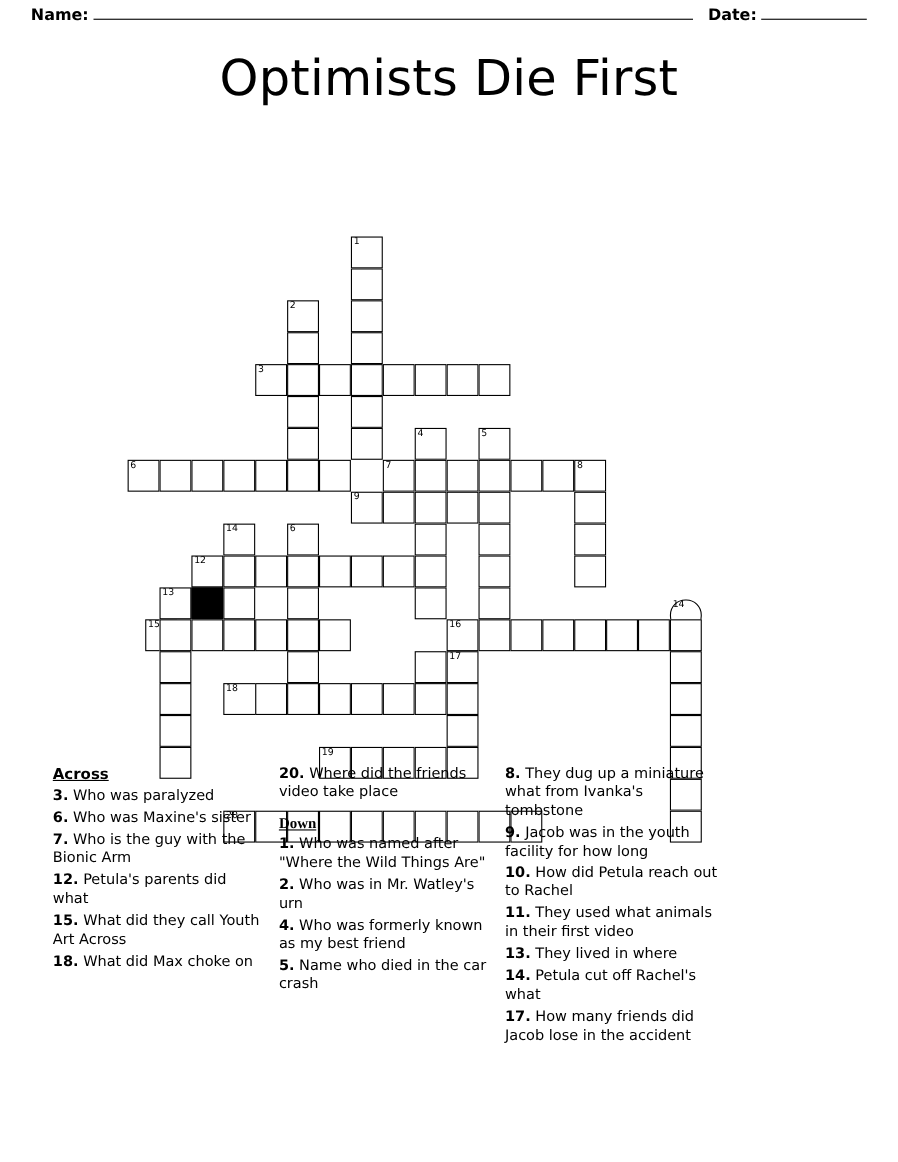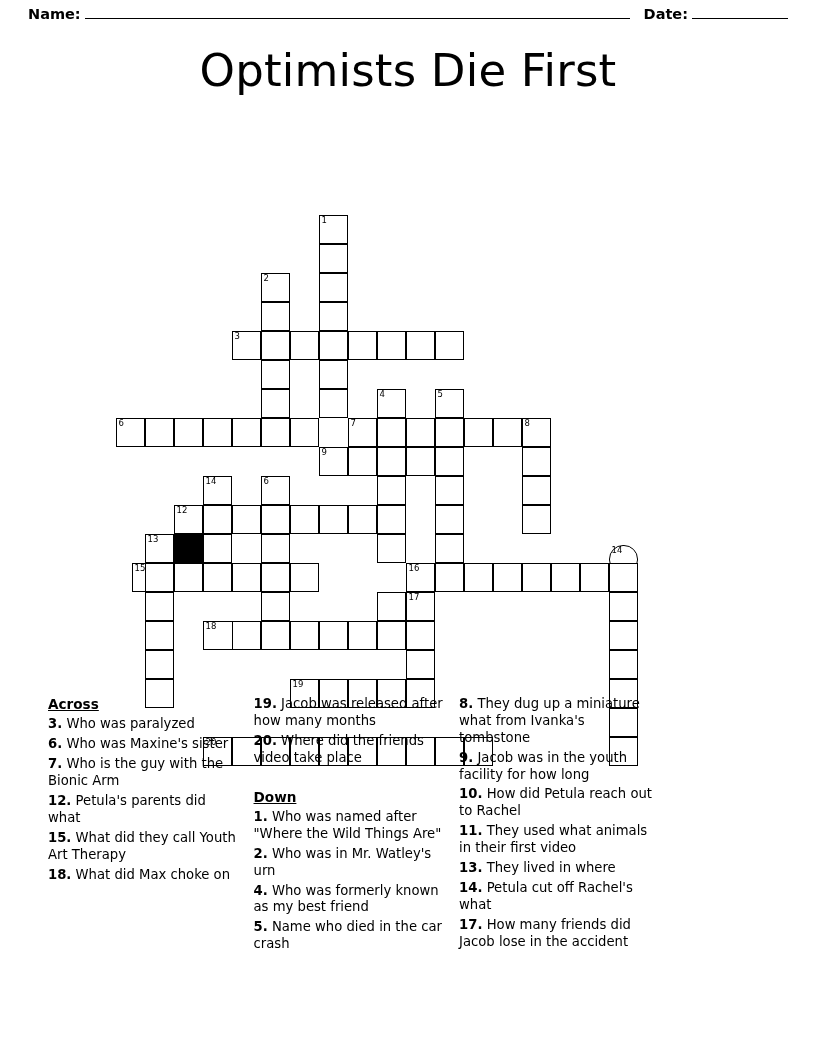--- a/index.html
+++ b/index.html
@@ -276,28 +276,27 @@
     <div class="cell" style="left: 609px; top: 630px;"></div>
   </div>
 
 <div class="clues">
   <div class="clue-col col1">
     <div class="clue-heading">Across</div>
     <div class="clue"><span class="cnum">3.</span> <span>Who was paralyzed</span></div>
     <div class="clue"><span class="cnum">6.</span> <span>Who was Maxine's sister</span></div>
     <div class="clue"><span class="cnum">7.</span> <span>Who is the guy with the Bionic Arm</span></div>
     <div class="clue"><span class="cnum">12.</span> <span>Petula's parents did what</span></div>
-    <div class="clue"><span class="cnum">15.</span> <span>What did they call Youth Art Therapy</span></div>
+    <div class="clue"><span class="cnum">15.</span> <span>What did they call Youth Art Across</span></div>
     <div class="clue"><span class="cnum">18.</span> <span>What did Max choke on</span></div>
   </div>
 
   <div class="clue-col col2">
-    <div class="clue"><span class="cnum">19.</span> <span>Jacob was released after how many months</span></div>
     <div class="clue"><span class="cnum">20.</span> <span>Where did the friends video take place</span></div>
-    <div class="clue-heading" style="margin-top:22px;">Down</div>
+    <div class="clue-heading" style="margin-top:10px;font-family:Liberation Serif, serif;">Down</div>
     <div class="clue"><span class="cnum">1.</span> <span>Who was named after "Where the Wild Things Are"</span></div>
     <div class="clue"><span class="cnum">2.</span> <span>Who was in Mr. Watley's urn</span></div>
     <div class="clue"><span class="cnum">4.</span> <span>Who was formerly known as my best friend</span></div>
     <div class="clue"><span class="cnum">5.</span> <span>Name who died in the car crash</span></div>
   </div>
 
   <div class="clue-col col3">
     <div class="clue"><span class="cnum">8.</span> <span>They dug up a miniature what from Ivanka's tombstone</span></div>
     <div class="clue"><span class="cnum">9.</span> <span>Jacob was in the youth facility for how long</span></div>
     <div class="clue"><span class="cnum">10.</span> <span>How did Petula reach out to Rachel</span></div>

